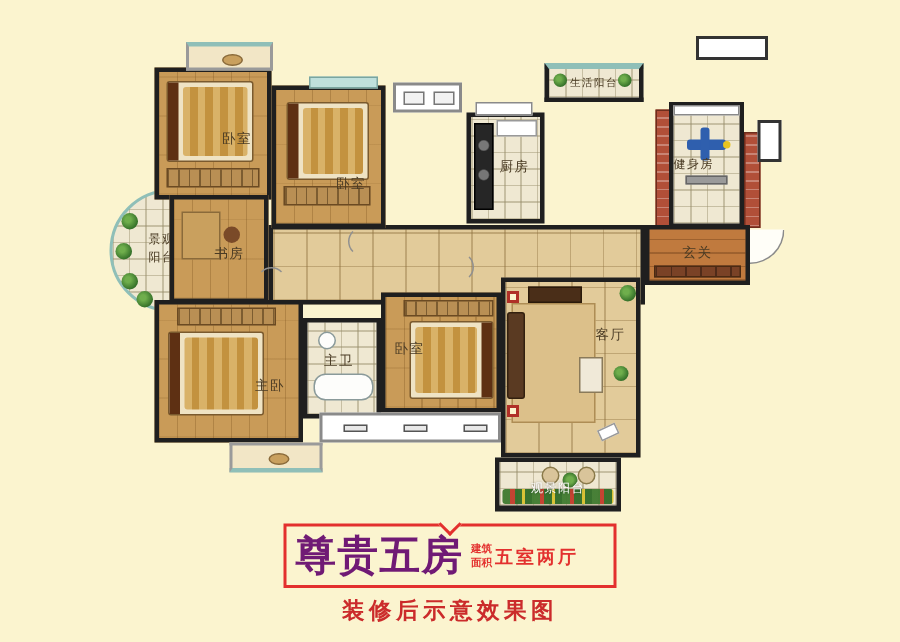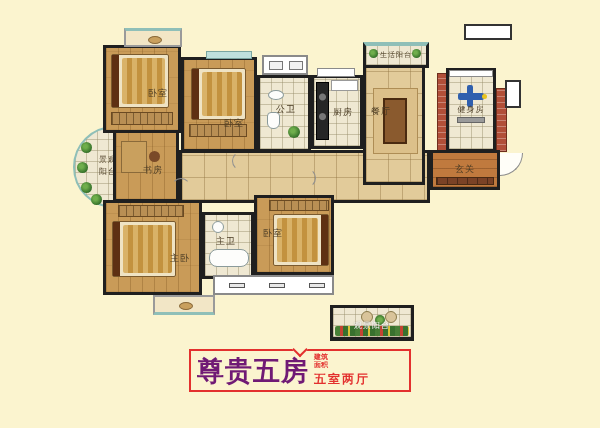--- a/index.html
+++ b/index.html
@@ -65,21 +65,21 @@
   .bay{position:absolute;background:#F2E6C6;border:2px solid #9A9A9A}
   .teal{position:absolute;background:#BFE0DC;border:1px solid #7AA5A0}
   .acu{position:absolute;background:#F2F2F2;border:1px solid #777}
   .arc{position:absolute;width:20px;height:20px;border:1.5px solid transparent;border-left-color:#909090;border-radius:50%}
   .doorq{position:absolute;background:#FFFEF8;border:1px solid #8A8A8A;border-left:none;border-top:none;border-radius:0 0 100% 0}
   .decor{position:absolute;background:#C9A05E;border:1px solid #8A6A3A;border-radius:50%}
   
   .banner{position:absolute;left:189px;top:349px;width:222px;height:43px;border:2px solid #E3302E;display:flex;align-items:center;padding:0 6px}
   .notch{position:absolute;top:-7px;left:50%;width:11px;height:11px;transform:translateX(-50%) rotate(45deg);background:#FBF4CF;border-right:2px solid #E3302E;border-bottom:2px solid #E3302E}
   .banner-title{font-size:27px;font-weight:bold;color:#701a75;letter-spacing:1px;line-height:1;white-space:nowrap}
-  .banner-right{margin-left:5px;display:flex;flex-direction:column;justify-content:center}
+  .banner-right{margin-left:5px;display:flex;flex-direction:row;justify-content:center}
   .area-row{display:flex;align-items:center}
   .area-label{font-size:7px;line-height:1.15;color:#E3302E;font-weight:bold;margin-right:2px}
   .area-value{font-size:18px;font-weight:bold;color:#E3302E;line-height:1;white-space:nowrap}
   .area-value sup{font-size:9px}
   .layout-text{font-size:12px;font-weight:bold;color:#E3302E;letter-spacing:2px;margin-top:2px}
   .caption{position:absolute;top:398px;left:0;width:100%;text-align:center;font-size:15px;font-weight:bold;color:#CB2B2B;letter-spacing:3px}
 </style>
 </head>
 <body>
 
@@ -105,53 +105,42 @@
   </div>
 
   <div class="room wood r-bed2">
     <div class="bed head-l" style="left:7px;top:8px;width:55px;height:52px">
         <i></i>
       </div>
     <div class="ward" style="left:5px;top:64px;width:58px;height:13px"></div>
     <span class="lbl" style="left:40px;top:58px">卧室</span>
   </div>
 
-  <div class="room tile-sm r-pbath">
-    <div class="sink" style="left:8px;top:12px;width:16px;height:10px"></div>
-    <div class="toilet" style="left:7px;top:34px;width:13px;height:17px"></div>
-    <span class="plant" style="left:28px;top:48px;width:12px;height:12px"></span>
-    <span class="lbl" style="left:16px;top:26px">公卫</span>
-  </div>
 
   <div class="room tile-sm r-kitchen">
     <div class="stove" style="left:2px;top:4px;width:13px;height:58px"></div>
     <div class="counter" style="left:17px;top:2px;width:27px;height:11px"></div>
     <span class="lbl" style="left:19px;top:29px">厨房</span>
   </div>
 
-  <div class="room tile-lg r-dining">
-    <div class="rug" style="left:7px;top:20px;width:45px;height:66px"></div>
-    <div class="dtable" style="left:17px;top:30px;width:24px;height:46px"></div>
-    <span class="lbl" style="left:5px;top:38px">餐厅</span>
-  </div>
 
   <div class="room tile-sm r-sbal">
     <span class="plant" style="left:3px;top:3px;width:9px;height:9px"></span>
     <span class="plant" style="left:46px;top:3px;width:9px;height:9px"></span>
     <span class="lbl" style="left:0;right:0;top:5px;text-align:center;font-size:7px">生活阳台</span>
   </div>
 
   <div class="brick" style="left:437px;top:73px;width:11px;height:79px"></div>
   <div class="brick" style="left:496px;top:88px;width:11px;height:64px"></div>
   <div class="room tile-sm r-gym">
     <div class="gymeq" style="left:9px;top:22px;width:26px;height:7px"></div>
     <div class="gymeq" style="left:18px;top:14px;width:6px;height:22px"></div>
     <span class="ydot" style="left:33px;top:23px"></span>
     <div class="bench" style="left:8px;top:46px;width:28px;height:6px"></div>
-    <span class="lbl" style="left:0;right:0;top:34px;text-align:center;font-size:8px">健身房</span>
+    <span class="lbl" style="left:0;right:0;top:34px;text-align:left;font-size:8px">健身房</span>
   </div>
 
   <div class="room wood2 r-foyer">
     <div class="cab" style="left:3px;bottom:2px;width:58px;height:8px"></div>
     <span class="lbl" style="left:0;right:0;top:11px;text-align:center">玄关</span>
   </div>
 
   <div class="room wood r-study">
     <div class="desk" style="left:5px;top:8px;width:26px;height:32px"></div>
     <div class="chair" style="left:33px;top:18px;width:11px;height:11px"></div>
@@ -173,20 +162,32 @@
   </div>
 
   <div class="room wood r-bed3">
     <div class="ward" style="left:12px;top:2px;width:60px;height:11px"></div>
     <div class="bed head-r" style="left:16px;top:16px;width:56px;height:52px">
         <i></i>
       </div>
     <span class="lbl" style="left:6px;top:30px">卧室</span>
   </div>
 
+  <div class="room tile-lg r-living">
+    <div class="rug" style="left:4px;top:14px;width:56px;height:80px"></div>
+    <div class="tvstand" style="left:15px;top:3px;width:36px;height:11px"></div>
+    <div class="sofa" style="left:1px;top:20px;width:12px;height:58px"></div>
+    <div class="ctable" style="left:49px;top:50px;width:16px;height:24px"></div>
+    <span class="reddot" style="left:1px;top:6px"></span>
+    <span class="reddot" style="left:1px;top:82px"></span>
+    <span class="plant" style="left:76px;top:2px;width:11px;height:11px"></span>
+    <span class="plant" style="left:72px;top:56px;width:10px;height:10px"></span>
+    <span class="mag" style="left:62px;top:96px"></span>
+    <span class="lbl" style="left:60px;top:31px">客厅</span>
+  </div>
 
   <div class="room tile-sm r-vbal">
     <span class="bchair" style="left:28px;top:3px;width:12px;height:12px"></span>
     <span class="bchair" style="left:52px;top:3px;width:12px;height:12px"></span>
     <span class="btable" style="left:42px;top:7px;width:10px;height:10px"></span>
     <div class="flowers" style="left:2px;right:2px;bottom:1px;height:10px"></div>
     <span class="lbl" style="left:0;right:0;top:13px;text-align:center;font-size:8px;color:#FFF;text-shadow:0 0 2px rgba(0,0,0,.45)">观景阳台</span>
   </div>
 
   <div class="bay" style="left:124px;top:28px;width:58px;height:19px;border-top:3px solid #8FBFB8">
@@ -219,14 +220,15 @@
     <span class="notch"></span>
     <span class="banner-title">尊贵五房</span>
     <div class="banner-right">
       <div class="area-row">
         <span class="area-label"><span>建筑</span><br><span>面积</span></span>
       </div>
       <span class="layout-text">五室两厅</span>
     </div>
   </div>
 
+  <div class="caption">装修后示意效果图</div>
 
 </div>
 
 </body></html>

